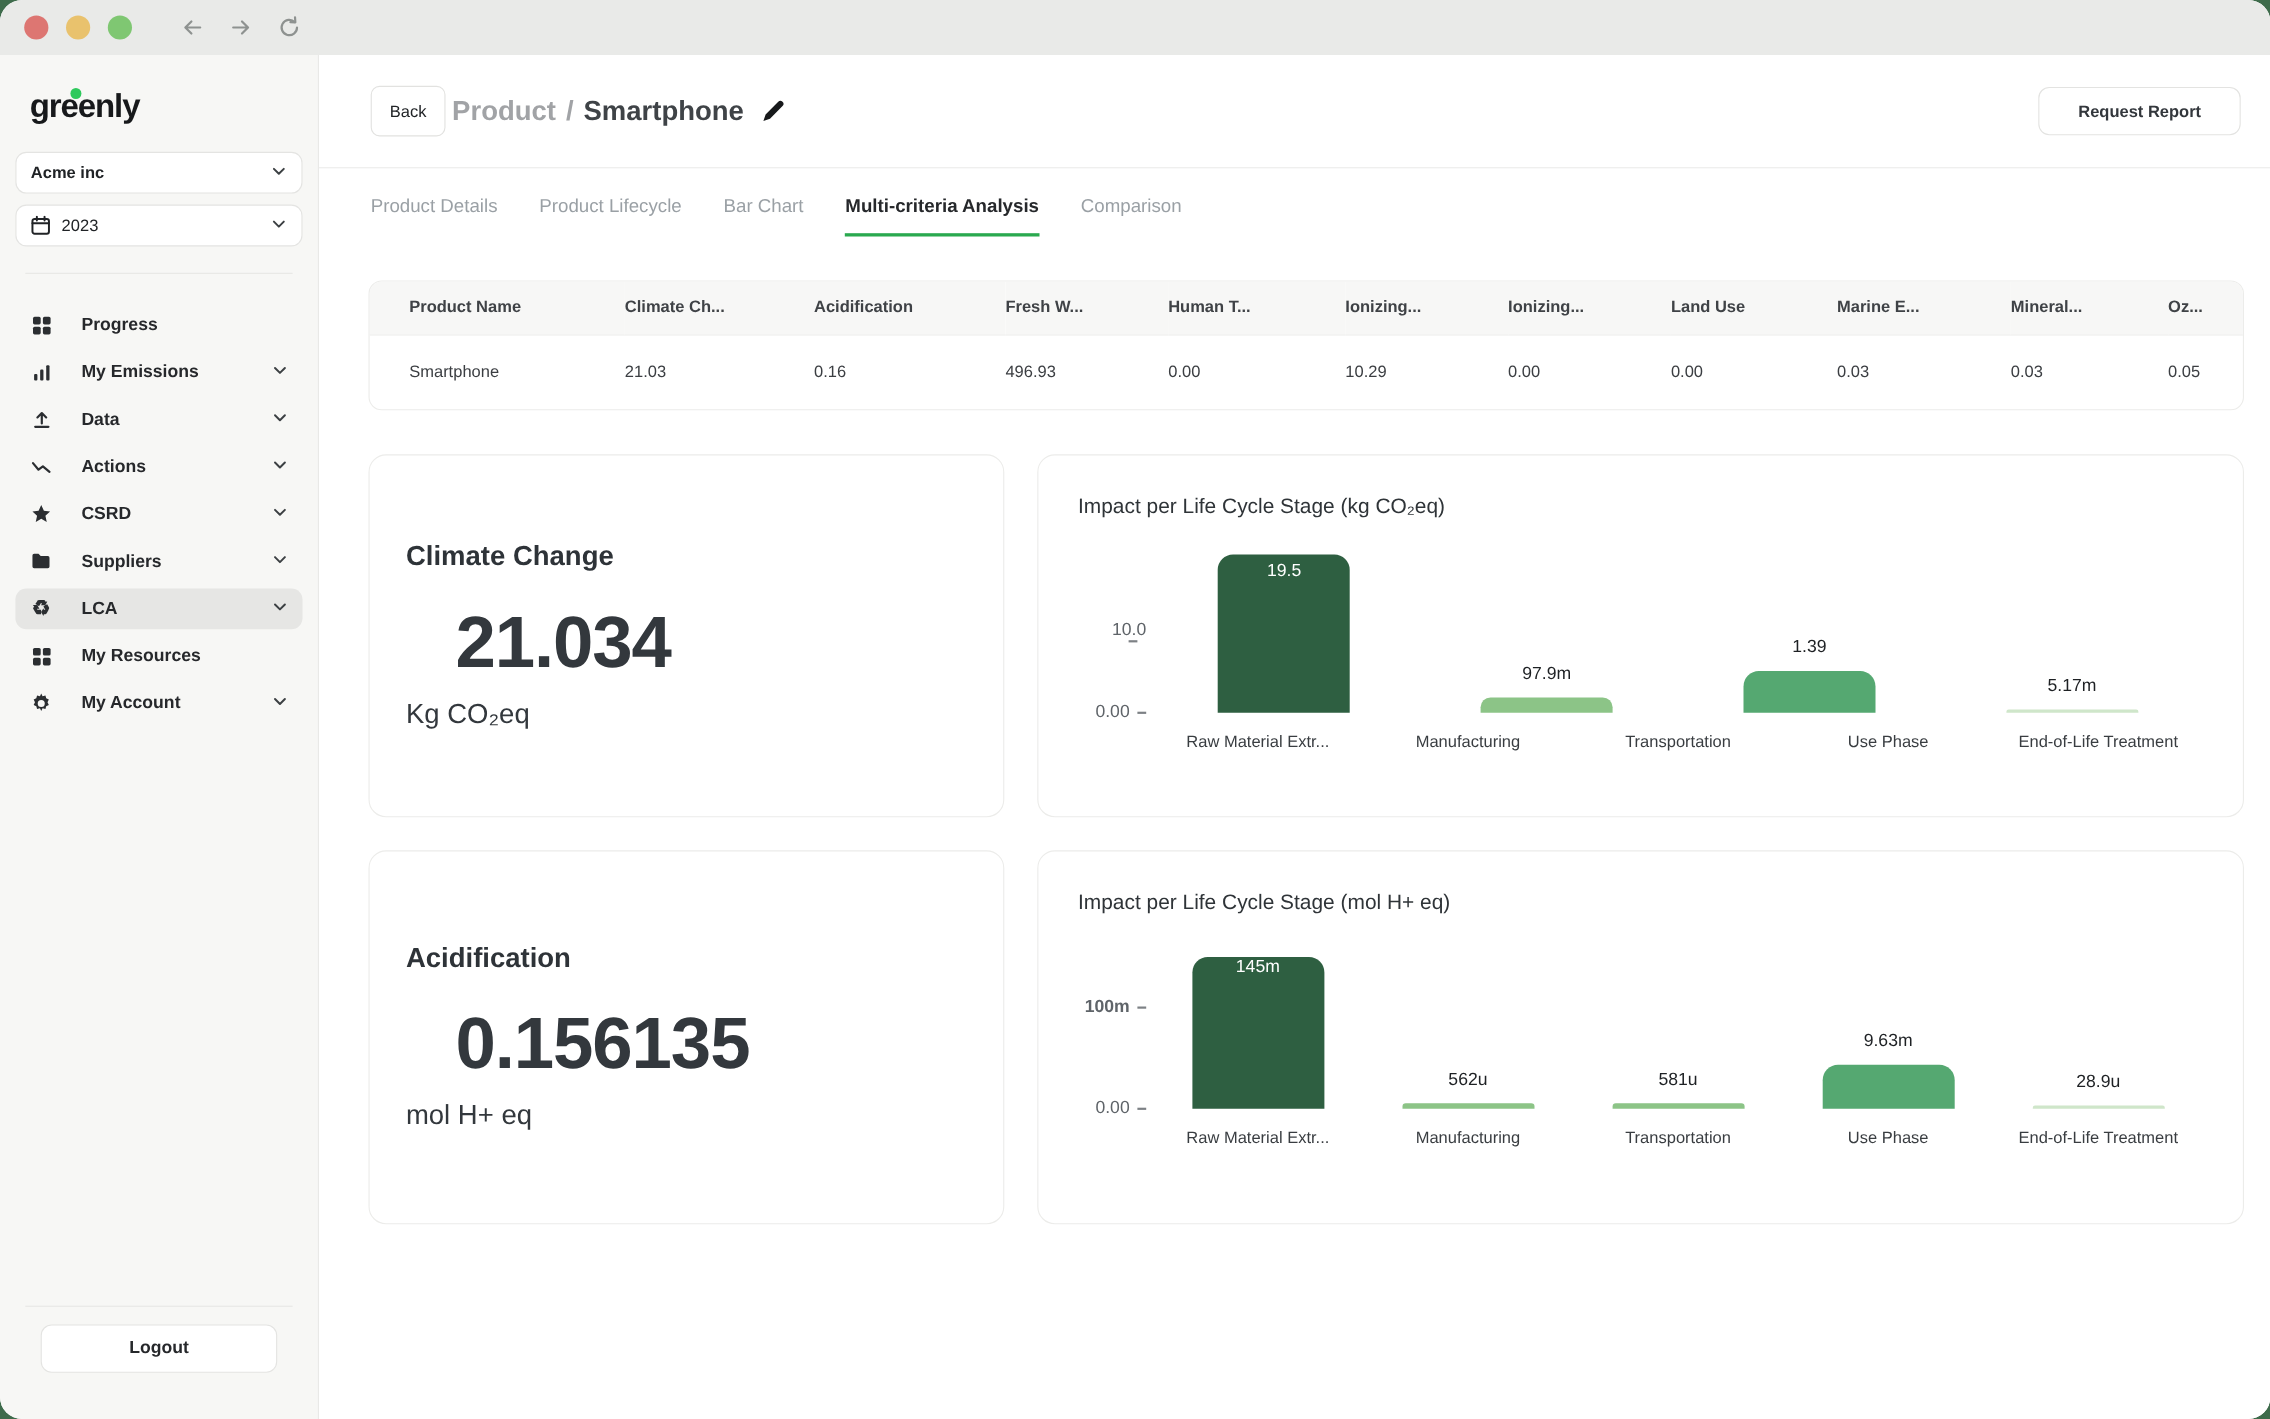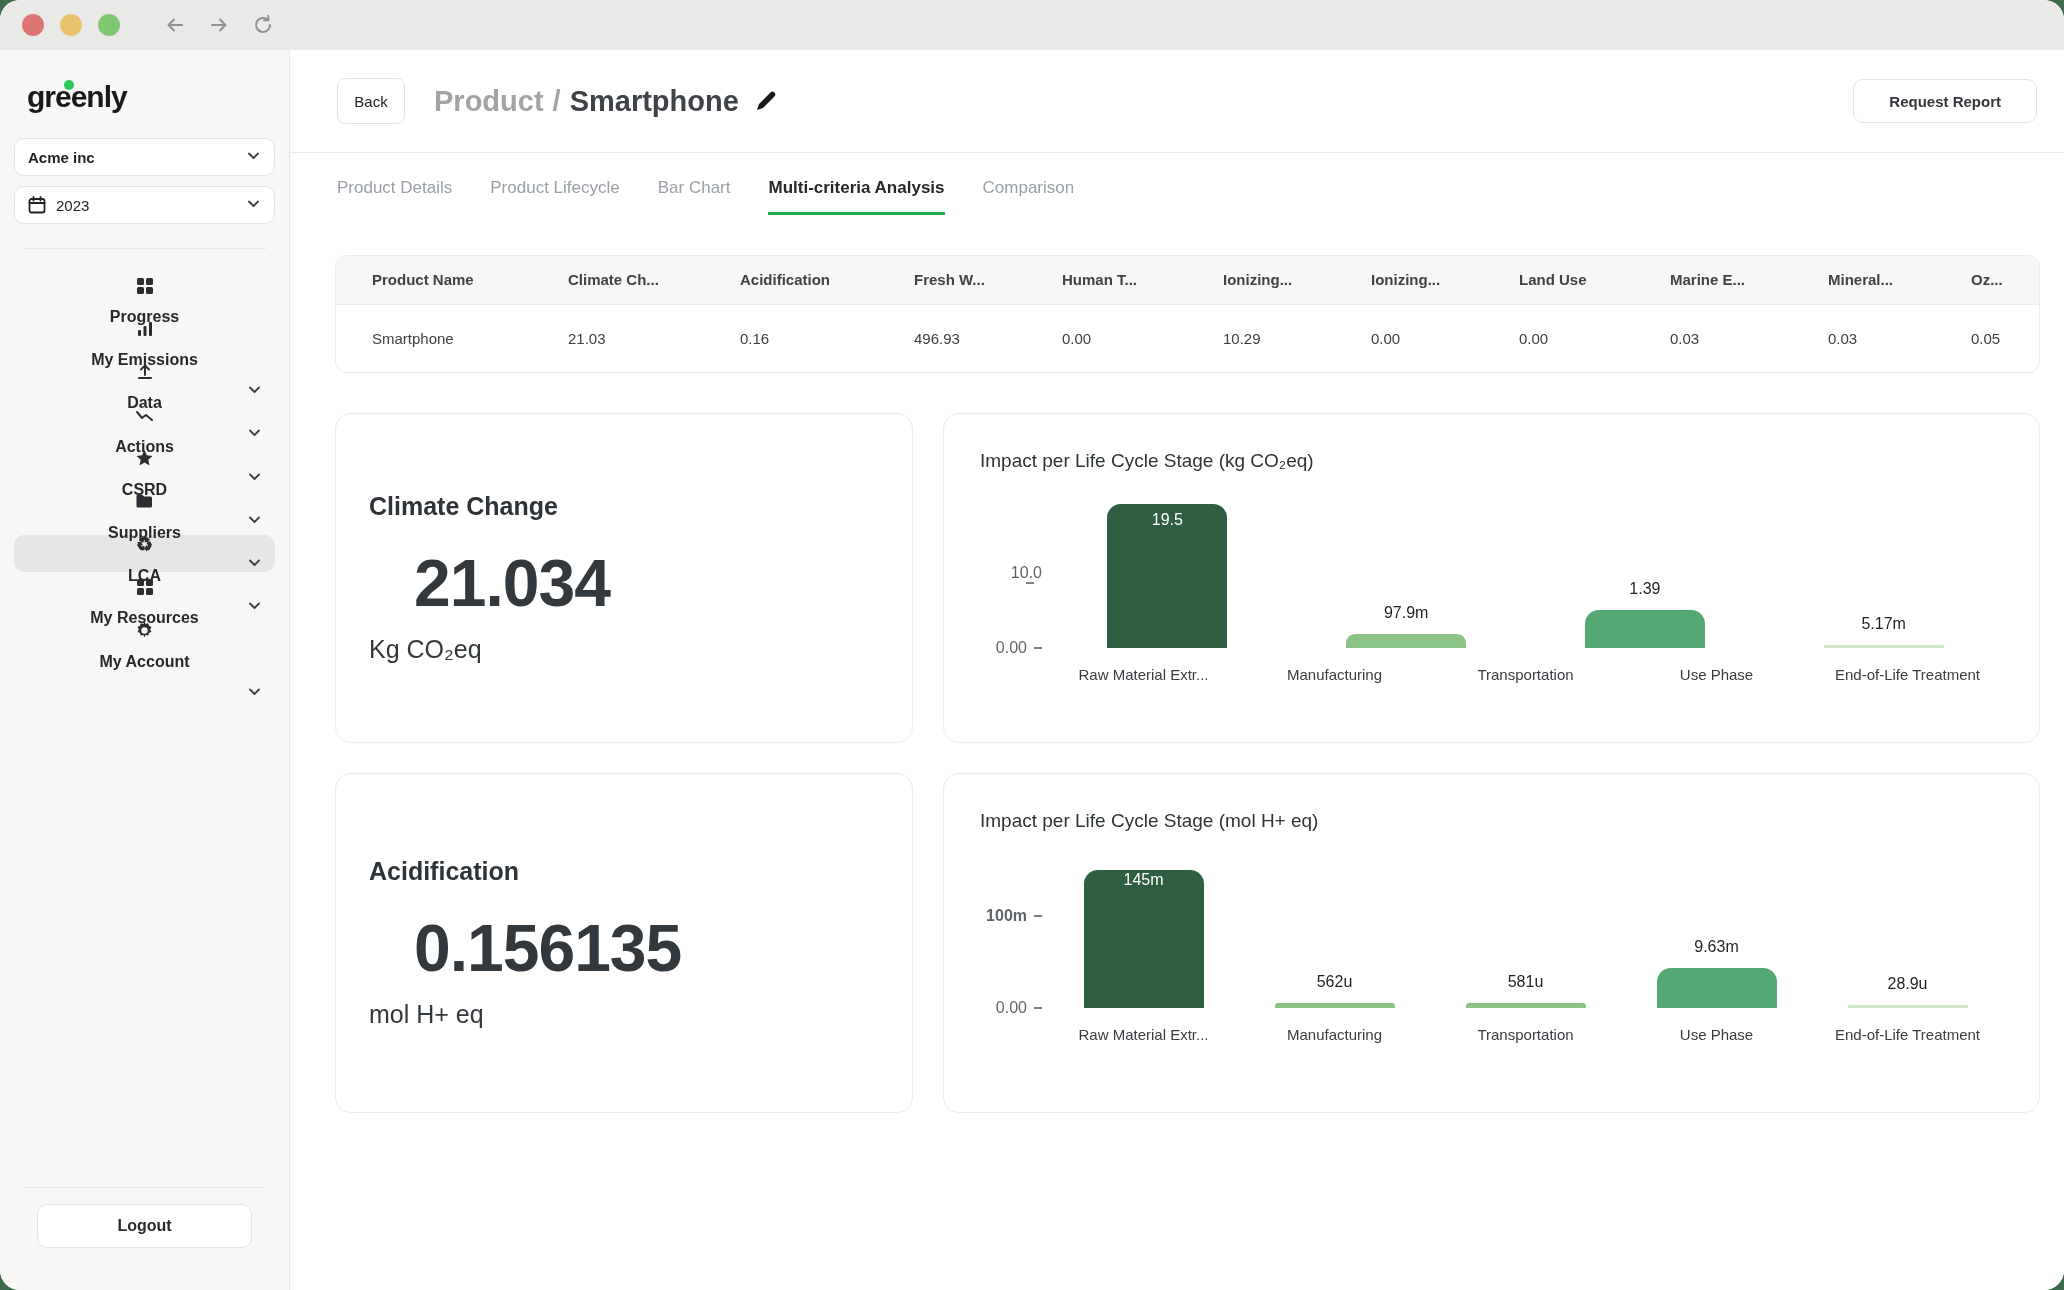--- a/index.html
+++ b/index.html
@@ -18,32 +18,32 @@
   
   .sidebar { width:290px; background:#f7f7f5; border-right:1px solid #e9e9e7; display:flex; flex-direction:column; padding:0 14px; flex-shrink:0; }
   .logo { margin:30px 13px 24px; font-size:30px; font-weight:bold; color:#17191b; letter-spacing:-1px; position:relative; width:max-content; }
   .logo-dot { position:absolute; width:10px; height:10px; border-radius:50%; top:0px; left:37px; }
   .select { height:38px; background:#fff; border:1px solid #e4e4e2; border-radius:10px; display:flex; align-items:center; padding:0 13px; margin-bottom:10px; font-size:15px; color:#202326; }
   .select .chev { margin-left:auto; }
   .select-company { font-weight:bold; }
   .select-year .cal { margin-right:10px; display:flex; }
   .side-divider { height:1px; background:#e7e7e5; margin:14px 9px; }
   .nav { margin-top:8px; }
-  .nav-item { height:37px; margin:6px 0; display:flex; align-items:center; gap:13px; padding:0 13px; border-radius:10px; font-size:16px; font-weight:bold; color:#26282b; cursor:default;flex-direction:column; }
+  .nav-item { height:37px; margin:6px 0; display:flex; align-items:center; gap:26px; padding:0 13px; border-radius:10px; font-size:16px; font-weight:bold; color:#26282b; cursor:default; }
   .nav-item.active { background:#e6e6e4; }
   .nav-item .icon { width:21px; display:flex; justify-content:center; align-items:center; font-size:19px; line-height:1; color:#2b2e31; }
   .nav-item .chev { margin-left:auto; }
   .side-bottom { margin-top:auto; }
   .logout { display:block; width:calc(100% - 46px); height:44px; border:1px solid #e4e4e2; background:#fff; border-radius:10px; margin:16px 23px 42px; font-size:16px; font-weight:bold; color:#26282b; font-family:inherit; }
 
   
   .main { flex:1; background:#fff; display:flex; flex-direction:column; min-width:0; }
   .main-header { height:103px; display:flex; align-items:center; padding:0 27px 0 47px; border-bottom:1px solid #ececea; flex-shrink:0; }
   .back-btn { width:68px; height:46px; border:1px solid #e2e2e0; border-radius:8px; background:#fff; font-size:15px; color:#202326; font-family:inherit; }
-  .page-title { margin-left:29px; font-size:29px; font-weight:bold; display:flex; align-items:center; gap:9px; }
+  .page-title { margin-left:6px; font-size:25px; font-weight:bold; display:flex; align-items:center; gap:9px; }
   .crumb-root { color:#a1a3a6; } .crumb-sep { color:#a1a3a6; } .crumb-name { color:#3f4347; }
   .pencil { margin-left:6px; display:flex; }
   .request-btn { margin-left:auto; height:44px; padding:0 35px; border:1px solid #e3e3e1; border-radius:10px; background:#fff; font-size:15px; font-weight:bold; color:#33373c; font-family:inherit; }
 
   .tabs { display:flex; gap:38px; padding:0 47px; margin-top:25px; flex-shrink:0; }
   .tab { font-size:17px; color:#9aa0a5; padding-bottom:14px; border-bottom:3px solid transparent; cursor:default; }
   .tab.active { color:#26282b; font-weight:bold; border-bottom-color:var(--accent); }
 
   .content { flex:1; padding:40px 24px 0 45px; overflow:hidden; }
 

